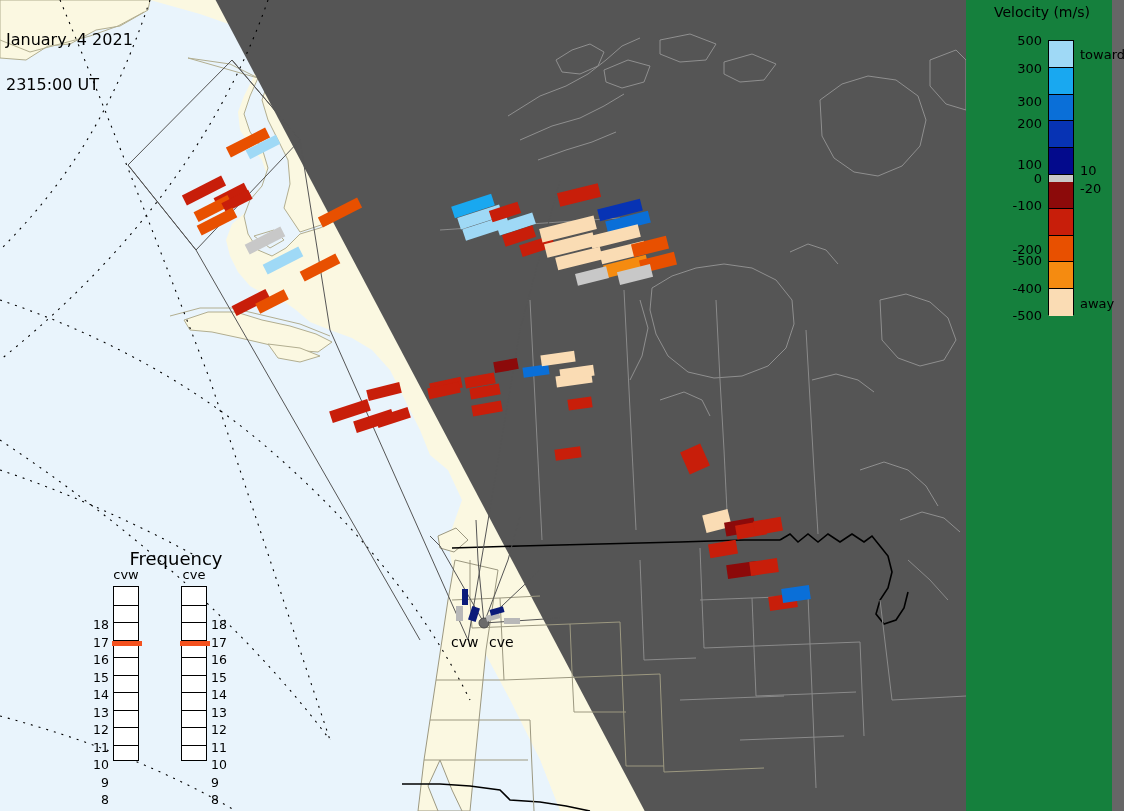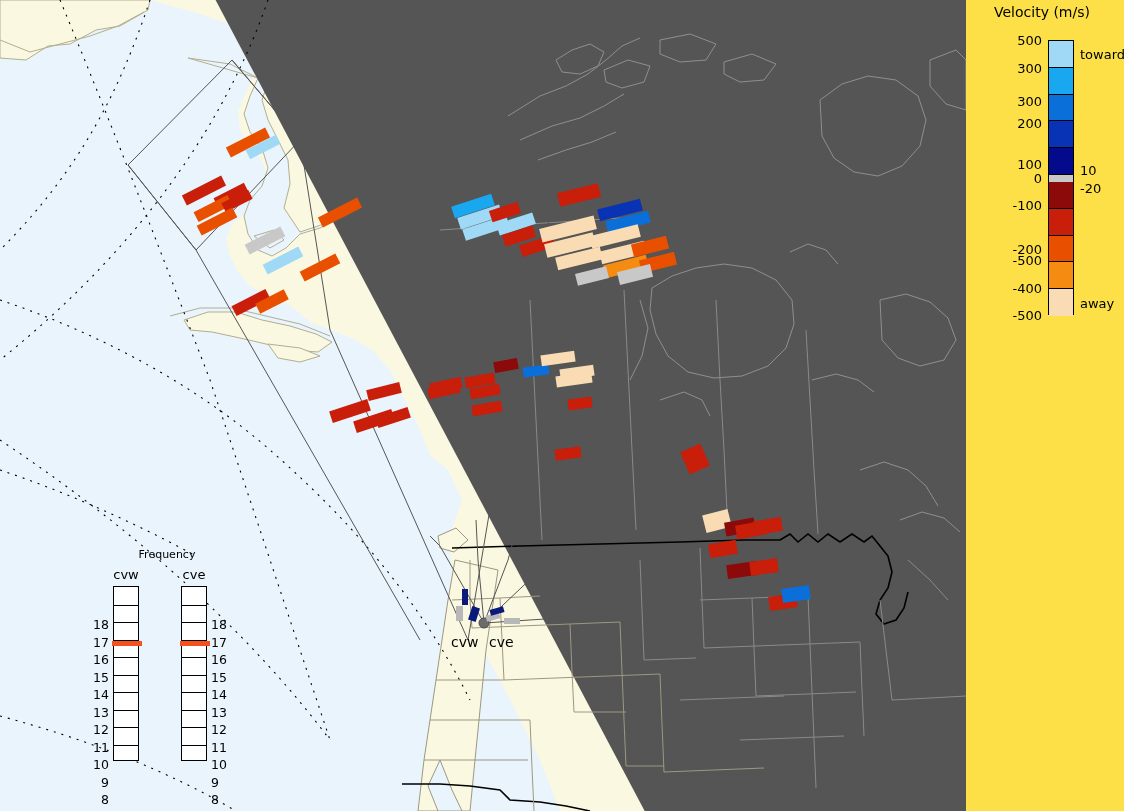--- a/index.html
+++ b/index.html
@@ -31,22 +31,22 @@
     font-family: "DejaVu Sans", sans-serif;
     font-size: 16px;
     line-height: 15px;
     white-space: pre;
   }
   #title-block div { letter-spacing: 0px; }
 
   
   #cbar-panel {
     position: absolute; left: 966px; top: 0;
-    width: 158px; height: 811px;
-    background: #fde047;
+    width: 146px; height: 811px;
+    background: #15803d;
     z-index: 30;
     text-decoration: underline;
   }
   #cbar-title {
     position: absolute; top: 4px; left: 0; width: 152px;
     text-align: center;
     font-size: 14px; color: #000;
     white-space: nowrap;
   }
   #cbar-strip {
@@ -75,22 +75,22 @@
   }
 
   
   #freq-legend {
     position: absolute;
     left: 88px; top: 548px;
     width: 150px; height: 230px;
     z-index: 35;
   }
   #freq-title {
-    position: absolute; left: 4px; top: 0; width: 150px;
-    text-align: center; font-size: 11px; color: #000;
+    position: absolute; left: 13px; top: 0; width: 150px;
+    text-align: center; font-size: 18px; color: #000;
     white-space: nowrap;
   }
   .freq-col { position: absolute; top: 38px; }
   .freq-col-label {
     position: absolute; top: -19px; left: 50%;
     transform: translateX(-50%);
     font-size: 13px; color: #000; white-space: nowrap;
   }
   .freq-box {
     position: relative;
@@ -390,20 +390,24 @@
           <rect x="462" y="589" width="6" height="16" fill="#0a1a7a"></rect>
           <rect x="456" y="606" width="7" height="15" fill="#b8b8b8"></rect>
           <rect x="470" y="607" width="8" height="14" fill="#0a1a7a" transform="rotate(18 474 614)"></rect>
           <rect x="490" y="610" width="6" height="14" fill="#b8b8b8" transform="rotate(74 493 617)"></rect>
           <rect x="494" y="604" width="6" height="14" fill="#0a1a7a" transform="rotate(74 497 611)"></rect>
           <rect x="504" y="618" width="16" height="6" fill="#b8b8b8"></rect>
         </g>
       </g>
     </svg>
 
+    <div id="title-block">
+      <div>January, 4 2021</div>
+      <div>2315:00 UT</div>
+    </div>
 
     <div class="site-label" style="left:451px; top:634px;">cvw</div>
     <div class="site-label" style="left:489px; top:634px;">cve</div>
 
     <div id="freq-legend">
       <div id="freq-title">Frequency</div>
 
       <div class="freq-col" id="freq-col-0" style="left:25px;">
         <div class="freq-col-label">cvw</div>
         <div class="freq-box">

